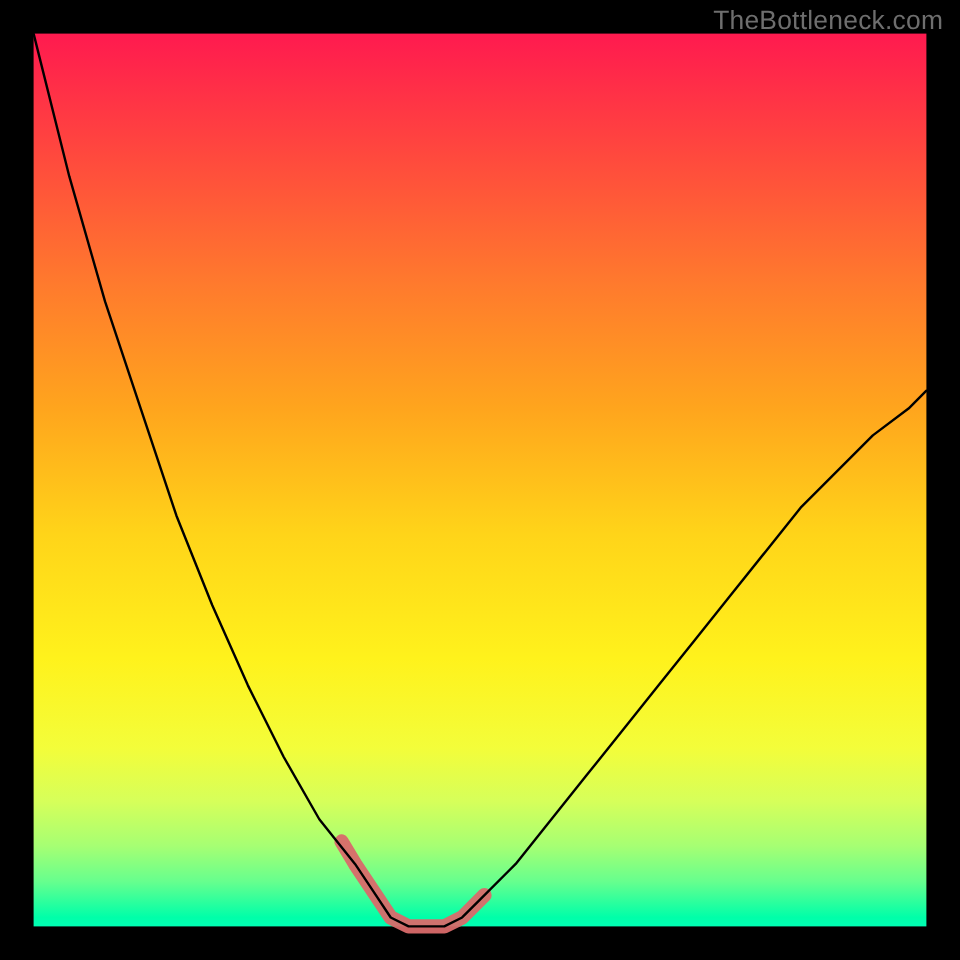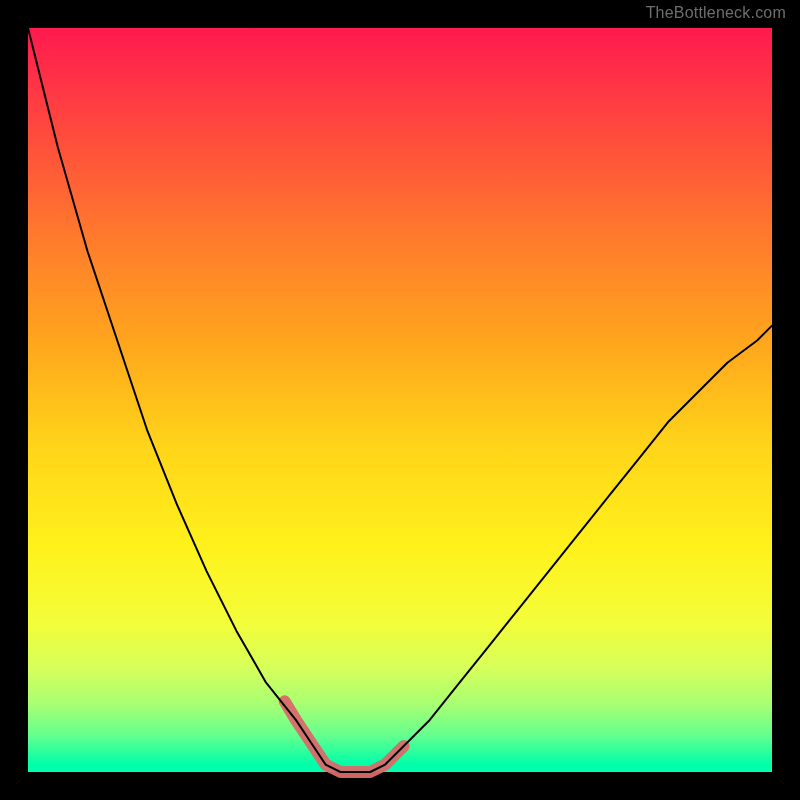--- a/index.html
+++ b/index.html
@@ -9,21 +9,21 @@
     width: 800px;
     height: 800px;
     background: #000;
   }
   .watermark {
     position: absolute;
     top: 4px;
     right: 14px;
     color: #6e6e6e;
     font-family: Arial, Helvetica, sans-serif;
-    font-size: 16px;
+    font-size: 22px;
     font-weight: 500;
     letter-spacing: 0.2px;
     z-index: 5;
   }
   .plot-area {
     position: absolute;
     left: 28px;
     top: 28px;
     width: 744px;
     height: 744px;

